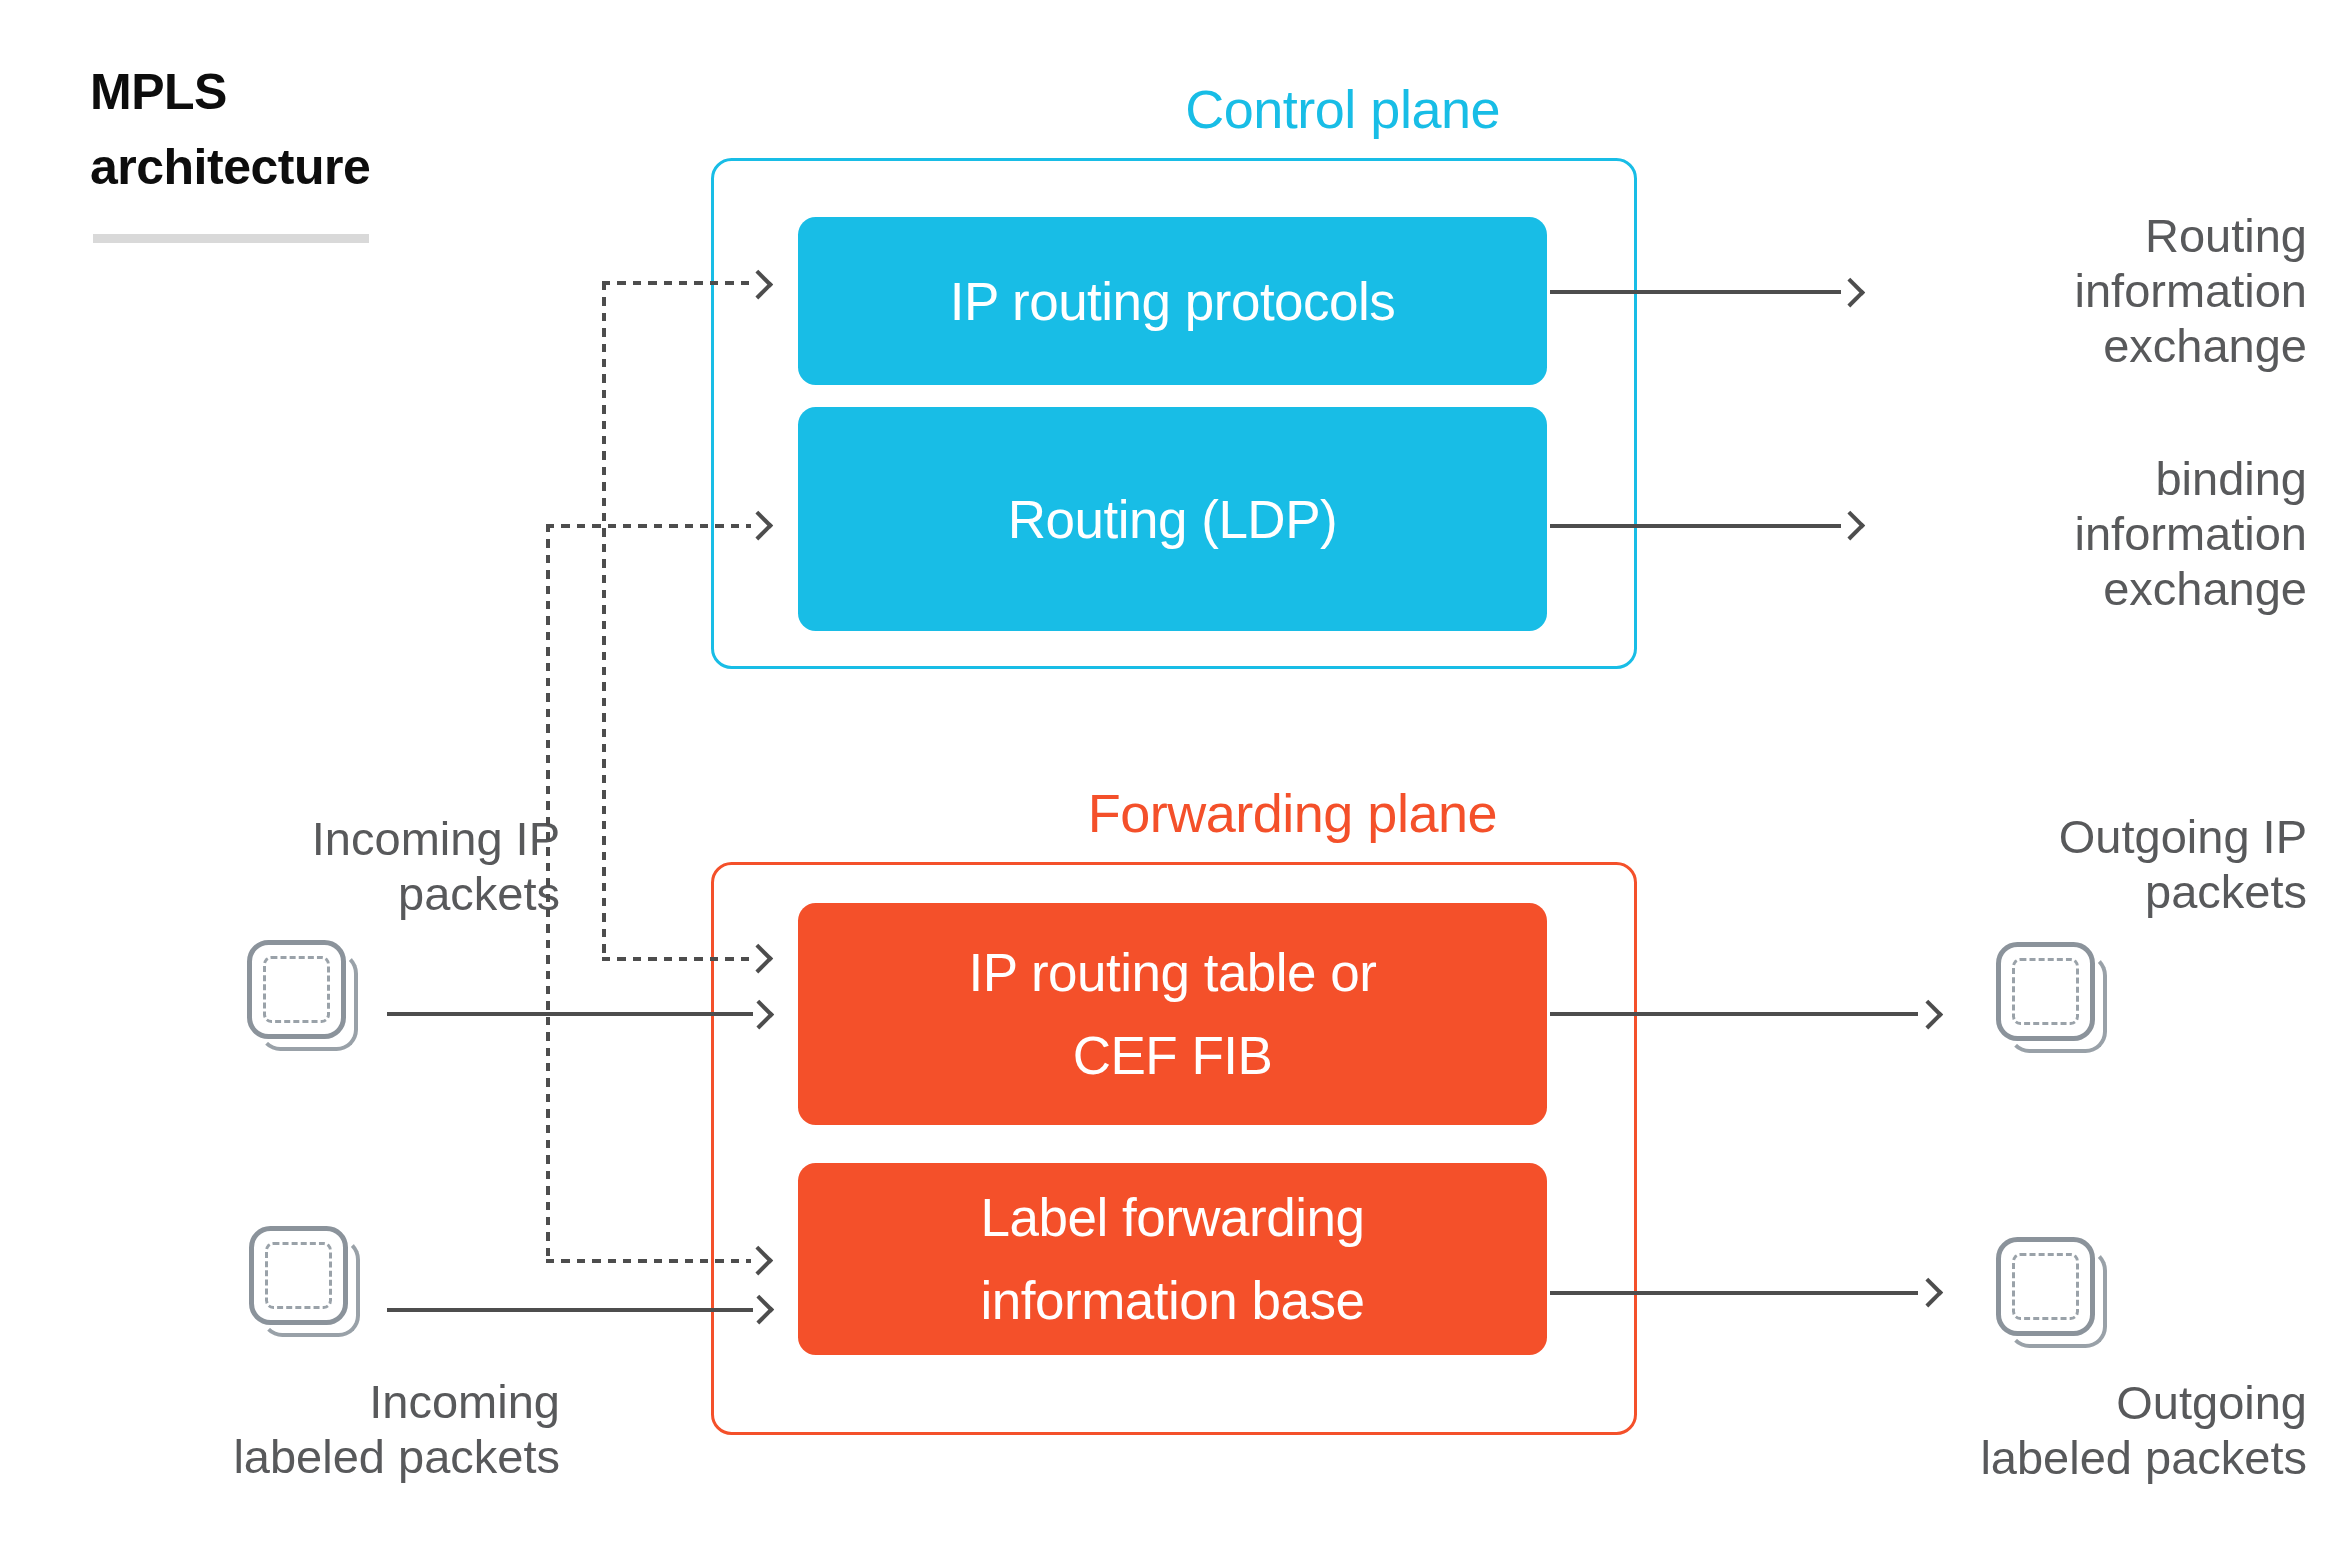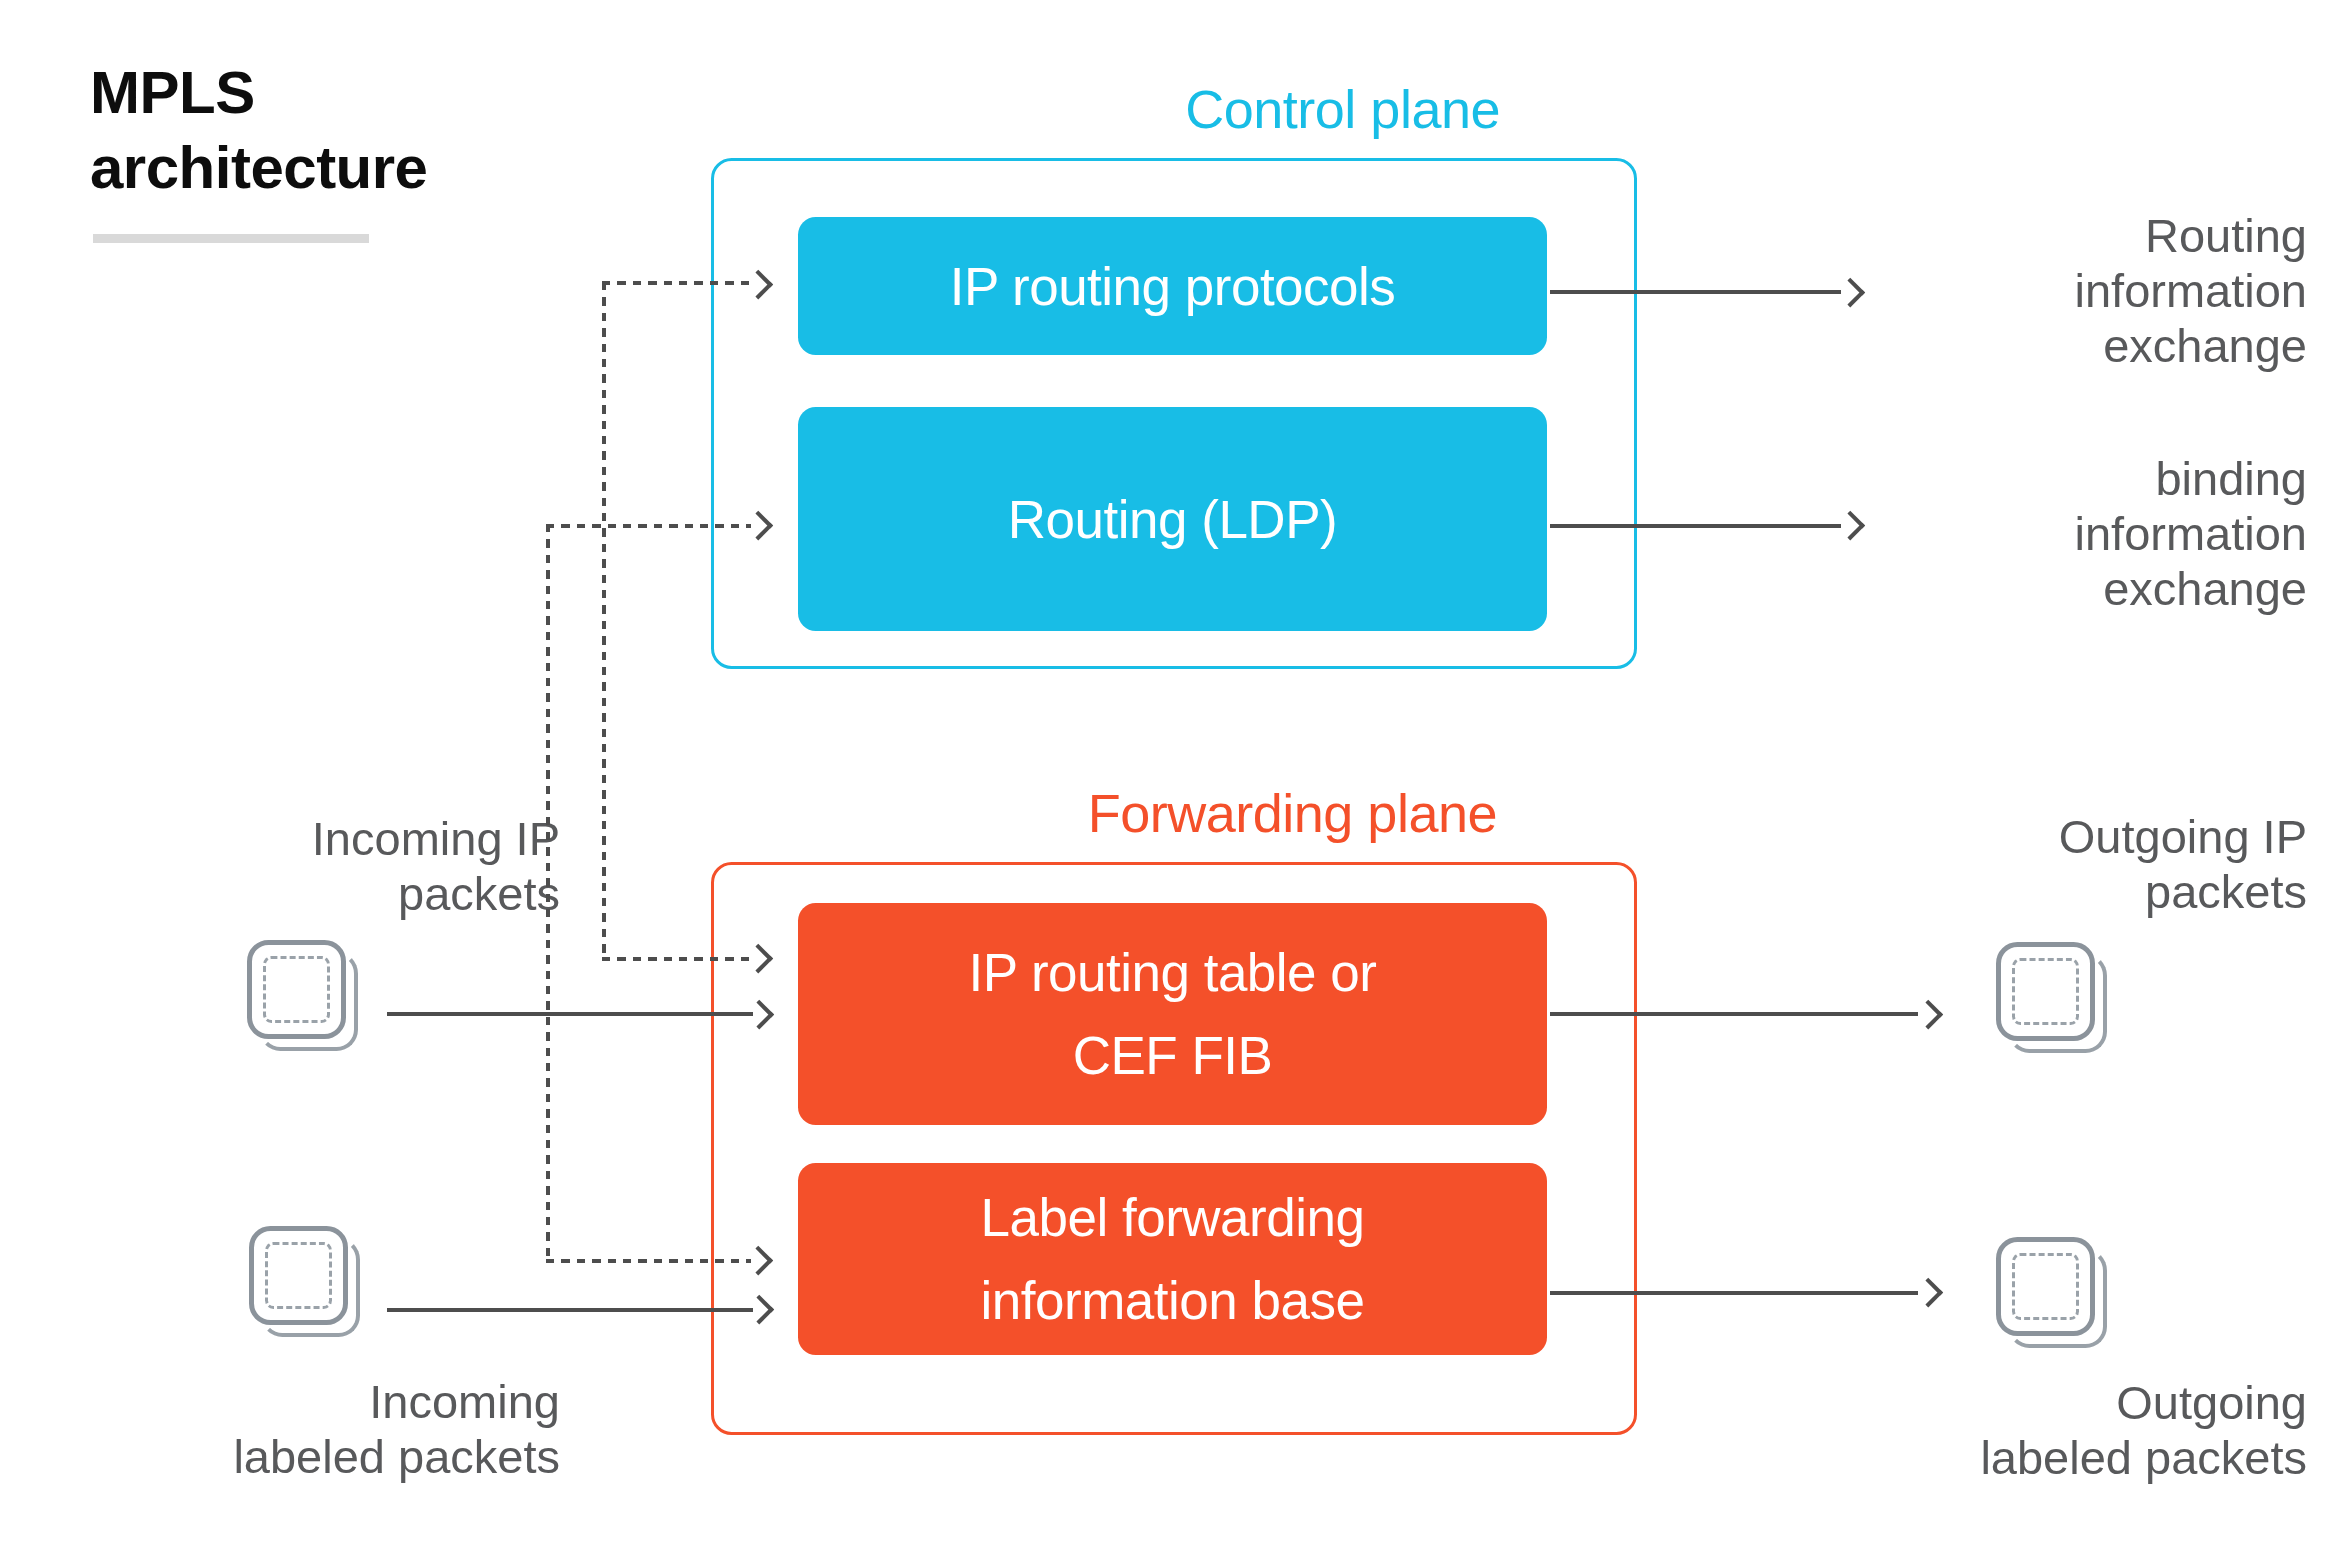--- a/index.html
+++ b/index.html
@@ -5,40 +5,40 @@
   :root{
     --cyan:#18bde6; --orange:#f4502a; --ink:#0d0d0d; --gray-text:#58595b;
     --line-gray:#4d4d4d; --icon-gray:#8b939b; --underline-gray:#d9d9d9; --bg:#ffffff;
   }
   *{margin:0;padding:0;box-sizing:border-box;}
   html,body{width:2330px;height:1565px;background:var(--bg);}
   body{font-family:"Liberation Sans","DejaVu Sans",sans-serif;overflow:hidden;}
   #canvas{position:relative;width:2330px;height:1565px;background:var(--bg);}
 
   
-  .main-title{position:absolute;left:90px;top:55px;font-size:60px;line-height:75px;
+  .main-title{position:absolute;left:90px;top:55px;font-size:50px;line-height:75px;
     font-weight:700;color:var(--ink);letter-spacing:-0.5px;}
   .main-title span{display:block;}
   .title-rule{position:absolute;left:93px;top:234px;width:276px;height:9.3px;background:var(--underline-gray);}
 
   
   .plane-title{position:absolute;width:652px;text-align:right;font-size:54px;font-weight:400;letter-spacing:-0.5px;}
   .plane-title.cp{left:848px;top:78px;color:var(--cyan);}
   .plane-title.fp{left:845px;top:782px;color:var(--orange);}
   .plane-outline{position:absolute;border-radius:20.5px;background:transparent;}
   .plane-outline.cp{left:711px;top:158px;width:926px;height:511px;border:3.7px solid var(--cyan);}
   .plane-outline.fp{left:711px;top:862px;width:926px;height:573px;border:3.7px solid var(--orange);}
 
   .node{position:absolute;left:798px;width:749px;border-radius:17.7px;display:flex;
     flex-direction:column;justify-content:center;align-items:center;text-align:center;
     color:#ffffff;font-size:53px;letter-spacing:-0.5px;}
   .node span{display:block;}
   .node.cyan{background:var(--cyan);}
   .node.orange{background:var(--orange);}
-  #node-ip-routing-protocols{top:217px;height:138px;}
+  #node-ip-routing-protocols{top:217px;height:168px;}
   #node-ldp{top:407px;height:224px;line-height:79px;}
   #node-ip-routing-table{top:903px;height:222px;line-height:83px;}
   #node-lfib{top:1163px;height:192px;line-height:83px;}
 
   
   .side-label{position:absolute;width:513px;text-align:right;color:var(--gray-text);
     font-size:47px;line-height:55px;letter-spacing:0px;}
   .side-label span{display:block;}
   #lbl-routing-exchange{left:1794px;top:208px;}
   #lbl-label-binding{left:1794px;top:451px;}

